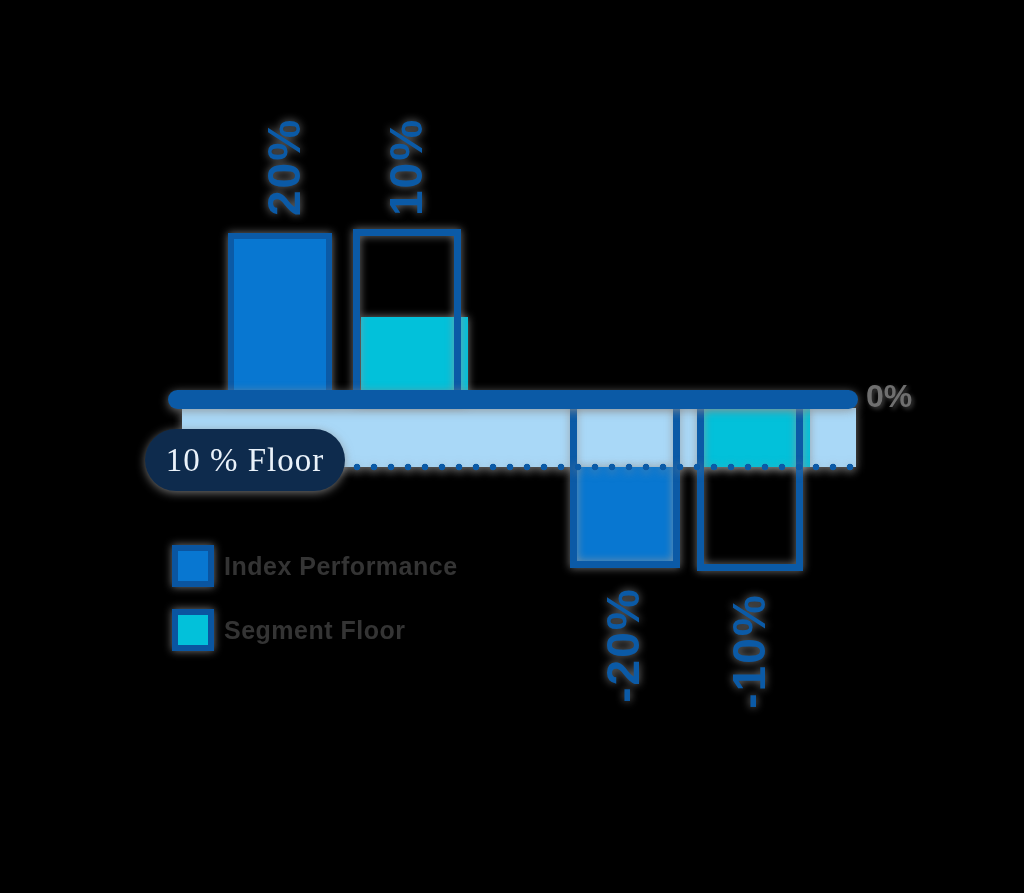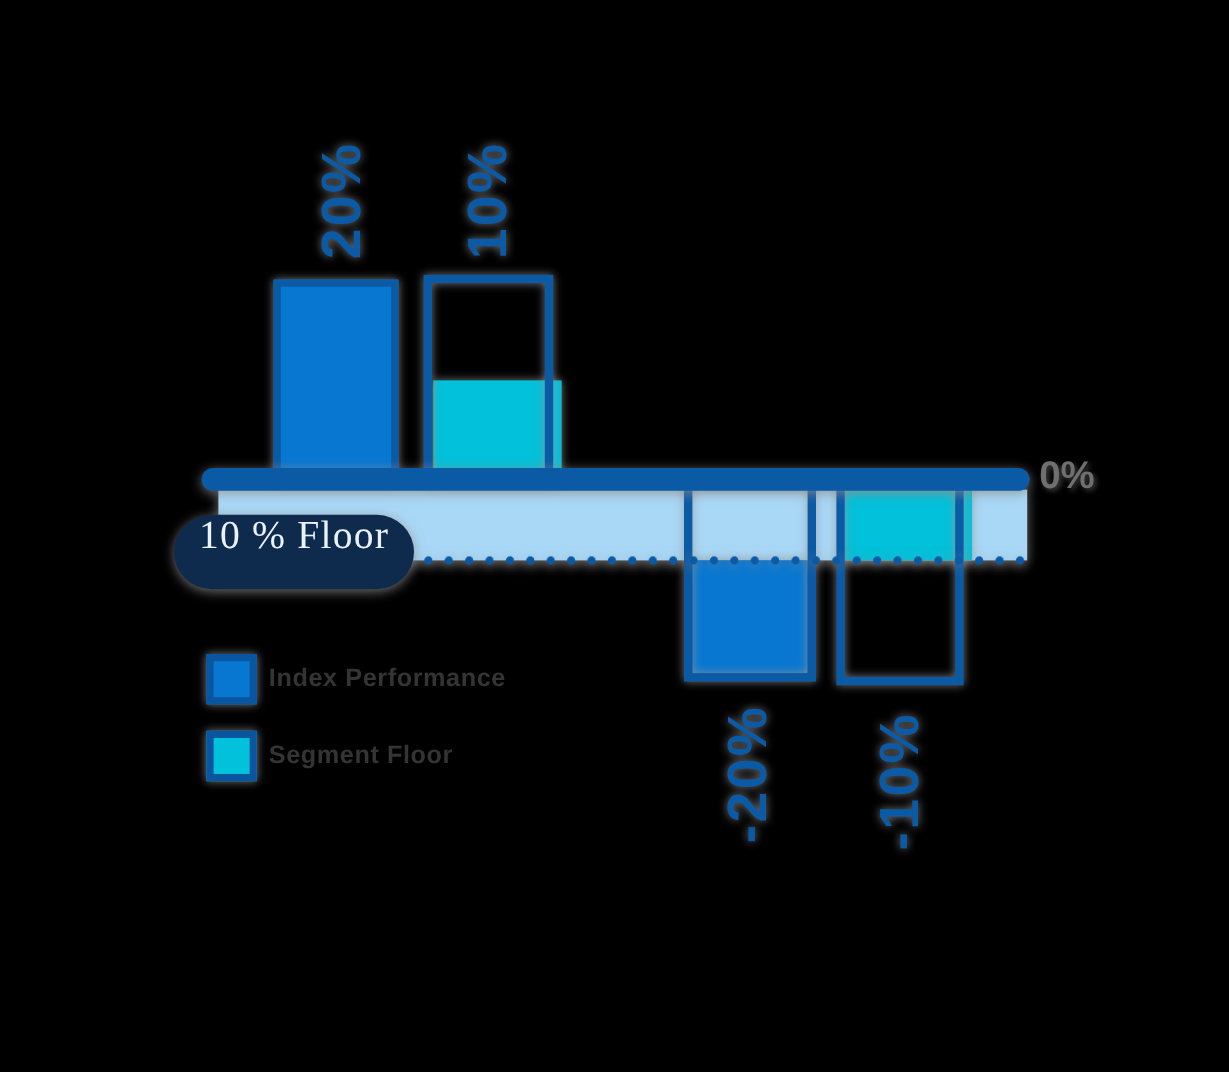--- a/index.html
+++ b/index.html
@@ -43,33 +43,33 @@
   .vl-10{left:374px;top:103px;width:64px;height:128px;}
   .vl-n20{left:592px;top:574px;width:62px;height:142px;}
   .vl-n10{left:718px;top:580px;width:62px;height:142px;}
 
   
   .zero-label{position:absolute;left:866px;top:378px;font-size:32px;font-weight:700;
     color:#6F6F6F;z-index:5;filter:drop-shadow(2px 2px 2px rgba(70,70,70,0.9));}
 
   
   .floor-pill{position:absolute;left:145px;top:429px;width:200px;height:62px;
-    background:#0E2B4D;border-radius:31px;display:flex;
+    background:#0E2B4D;border-radius:31px;display:flex;align-items:center;
     justify-content:center;z-index:6;}
   .floor-pill span{font-family:"Liberation Serif",serif;font-size:33px;
     color:#EAF2FA;letter-spacing:1px;}
 
   
   .legend{position:absolute;left:172px;top:545px;z-index:5;}
   .legend-row{display:flex;align-items:center;margin-bottom:22px;}
   .swatch{width:42px;height:42px;box-sizing:border-box;border:6px solid #0A55A0;
     margin-right:10px;flex:0 0 auto;}
   .swatch-index{background:#0877D1;}
   .swatch-segment{background:#02C1DA;}
-  .legend-label{font-size:21px;font-weight:700;color:#343434;letter-spacing:0.5px;}
+  .legend-label{font-size:25px;font-weight:700;color:#343434;letter-spacing:0.5px;}
 </style>
 </head>
 <body>
 
 <div id="canvas">
 
   <div class="vlabel vl-20 shadow">
     <span>20%</span>
   </div>
   <div class="vlabel vl-10 shadow">

